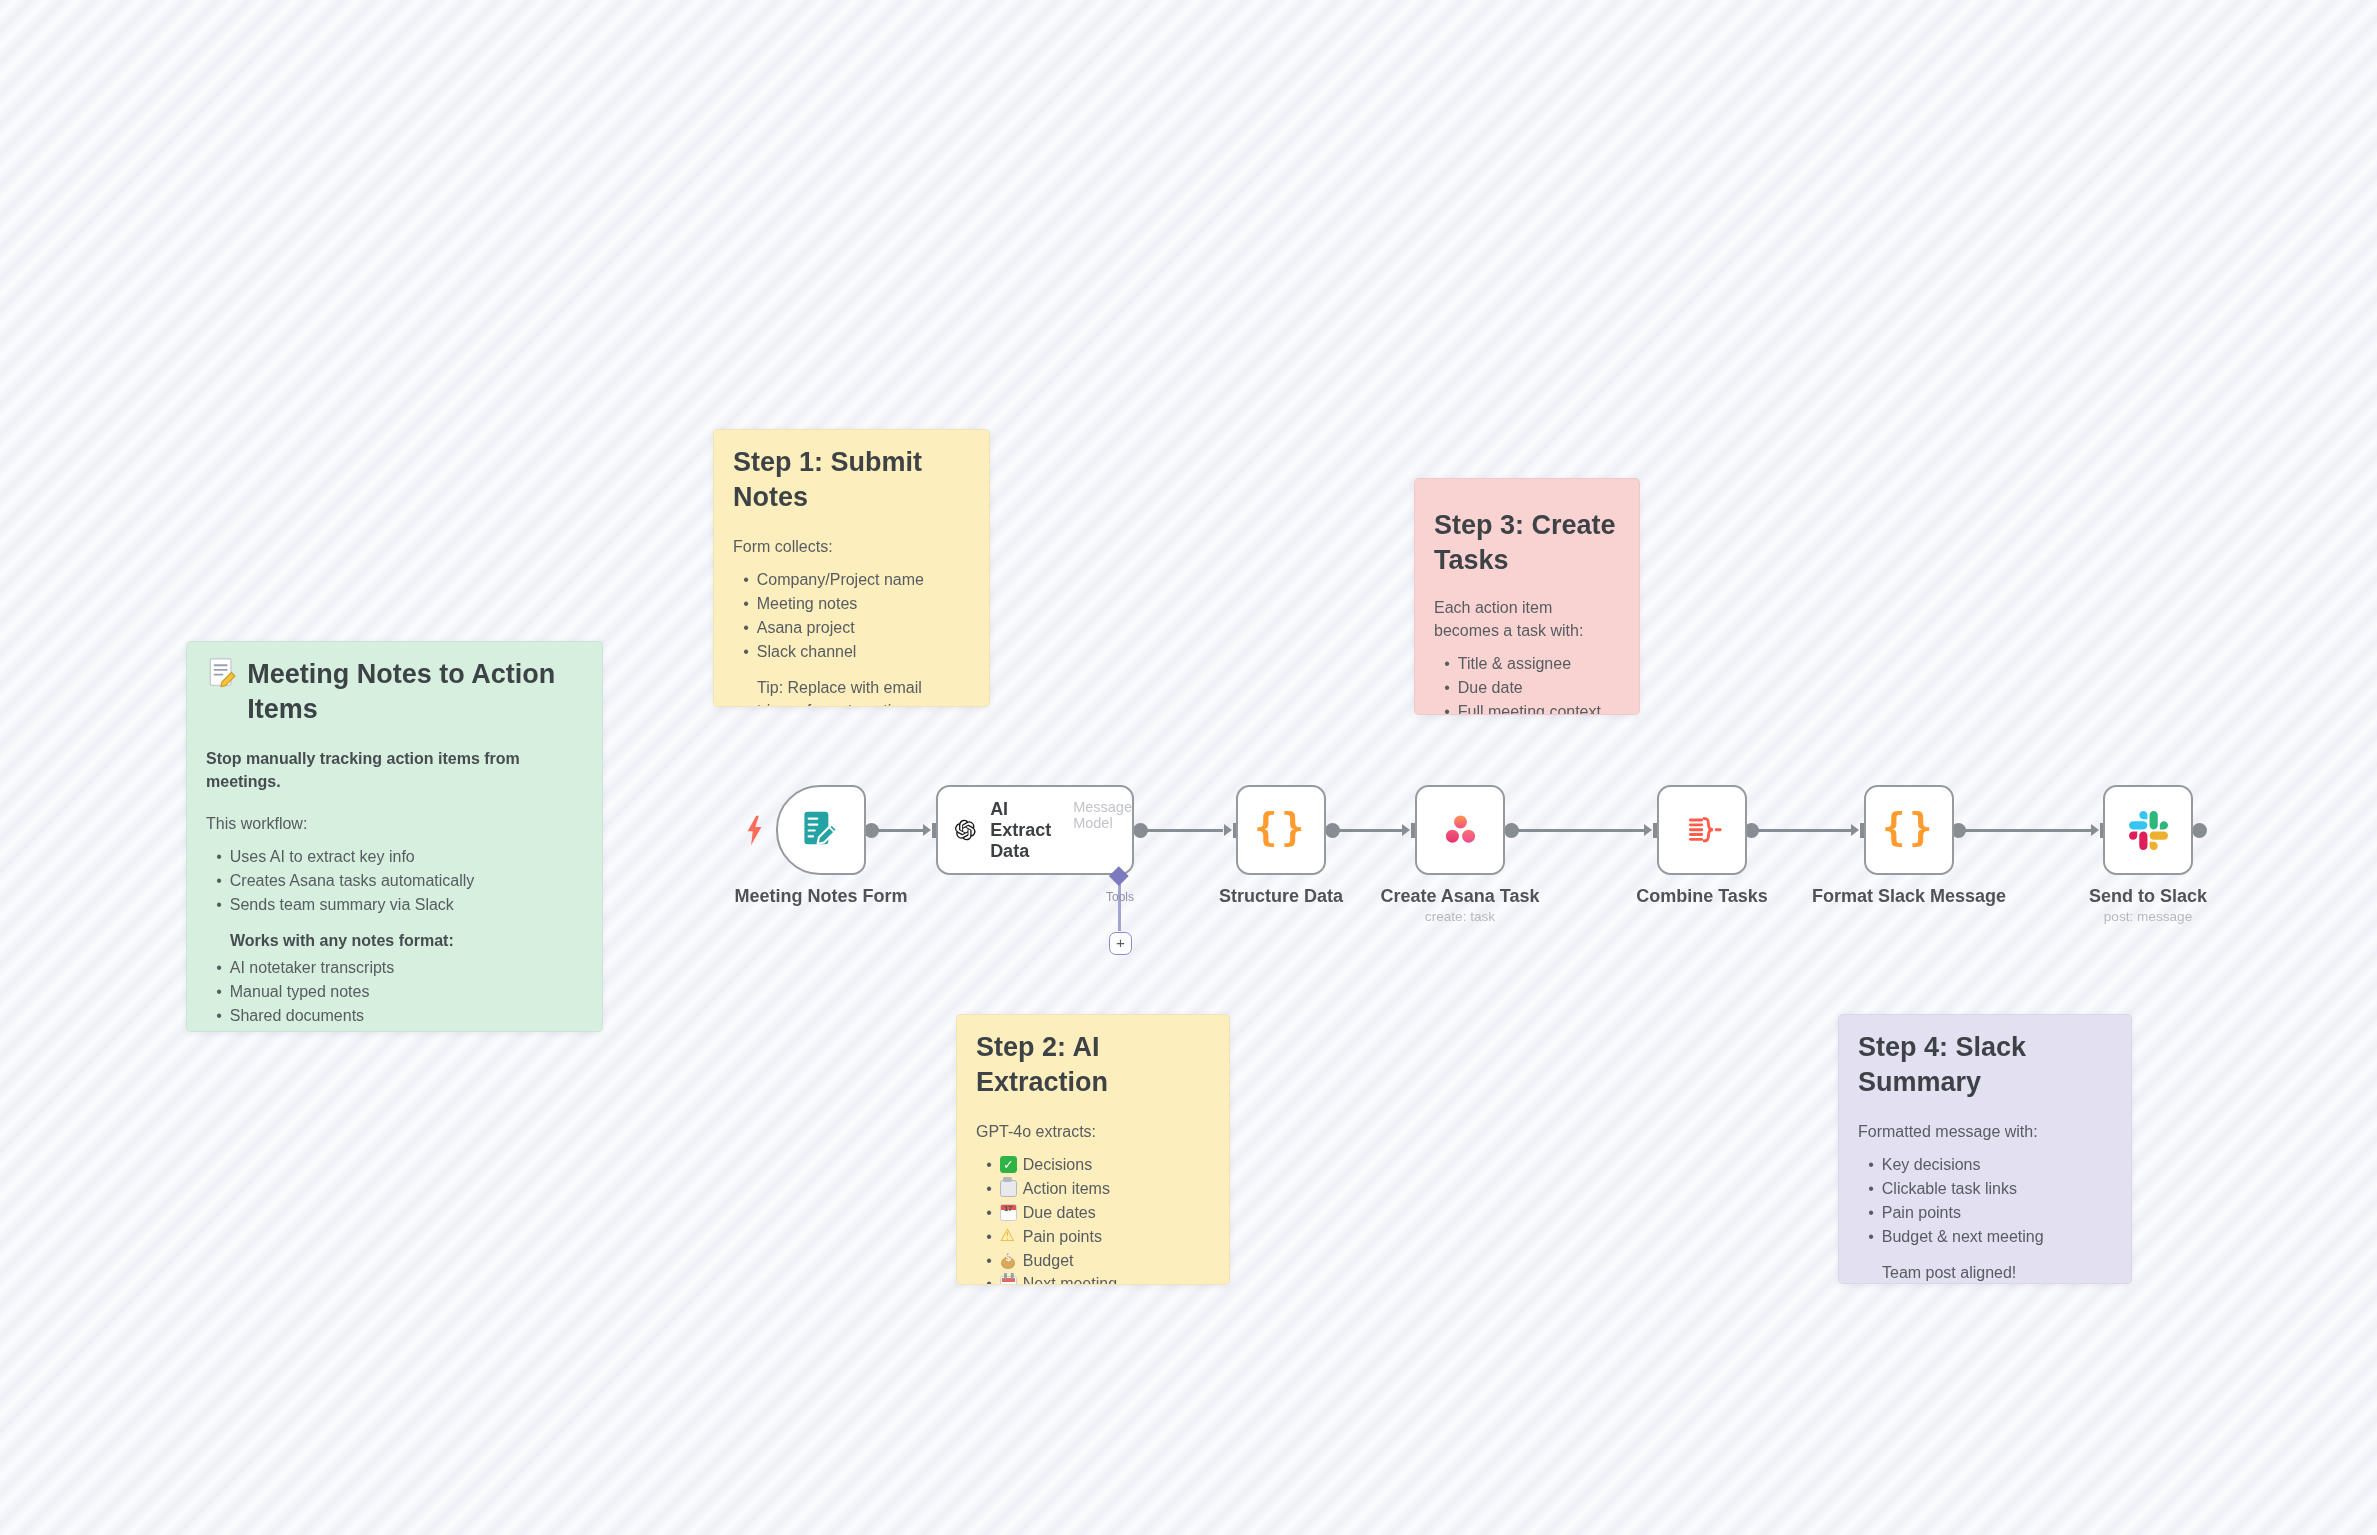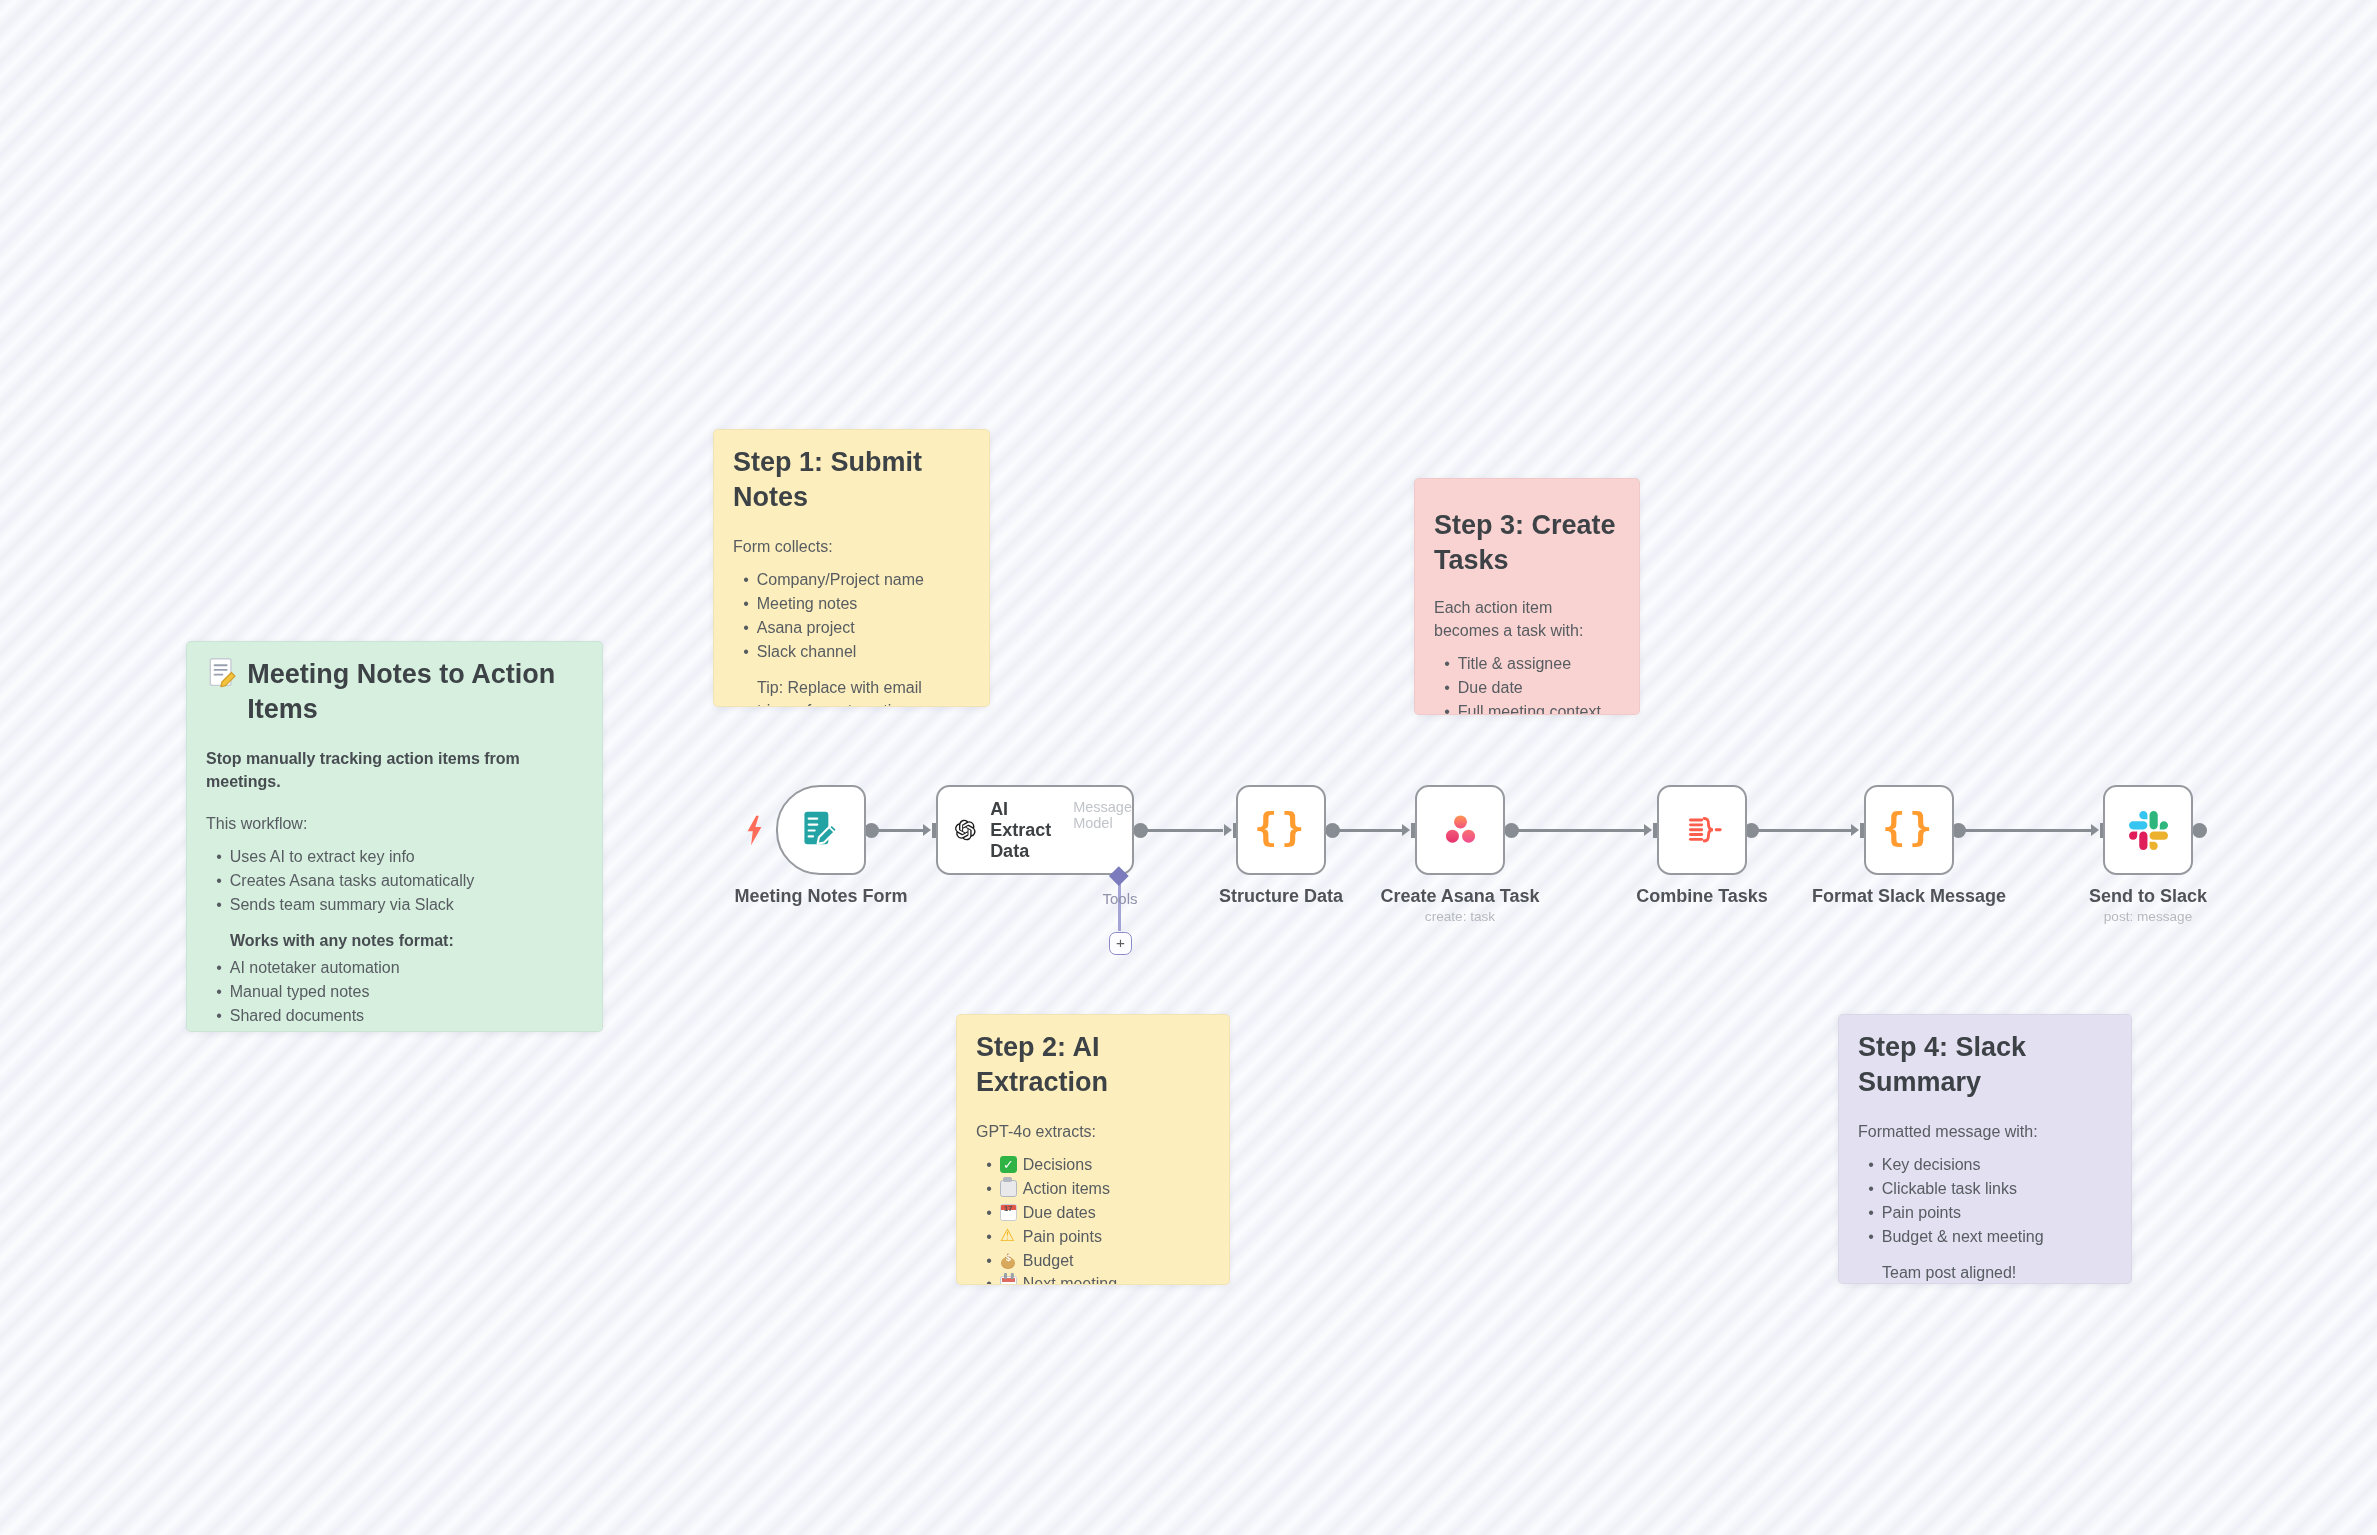--- a/index.html
+++ b/index.html
@@ -80,21 +80,21 @@
   .ai-text { display:flex; flex-direction:row; gap:22px; }
   .ai-title { font-size:18px; font-weight:700; color:#3e4144; }
   .ai-sub { font-size:14.5px; color:#c0c3c8; }
   .braces { font-family:"DejaVu Sans Mono","Liberation Mono",monospace; font-size:39px; font-weight:700; color:var(--braces_icon); letter-spacing:3.4px; margin-top:-5.1px; }
 
   .bolt { position:absolute; top:815px; z-index:2; }
 
   
   .tools-diamond { position:absolute; left:1112px; top:869px; width:13.6px; height:13.6px; background:var(--tools_port); transform:rotate(45deg); z-index:4; }
   .tools-line { position:absolute; left:1118px; top:882px; width:2.6px; height:49px; background:#a3a3d4; z-index:3; }
-  .tools-label { position:absolute; left:1086px; top:890px; width:68px; text-align:center; font-size:15px; color:#8f91aa; z-index:4; }
+  .tools-label { position:absolute; left:1086px; top:890px; width:68px; text-align:center; font-size:12px; color:#8f91aa; z-index:4; }
   .add-tool-btn {
     position:absolute; left:1109px; top:932px; width:23px; height:23px; background:#fdfdff;
     border:1.7px solid #8a8ac8; border-radius:6.8px; color:#5a5e63; font-size:15.3px; line-height:19.6px;
     text-align:center; z-index:4; cursor:pointer;
   }
 </style>
 </head>
 <body>
 
 <div id="canvas">
@@ -111,21 +111,21 @@
     <div class="note-body">
         <div class="line bold">Stop manually tracking action items from meetings.</div>
         <div class="line p">This workflow:</div>
         <ul class="bullets">
           <li>Uses AI to extract key info</li>
           <li>Creates Asana tasks automatically</li>
           <li>Sends team summary via Slack</li>
         </ul>
         <div class="line indent-bold">Works with any notes format:</div>
         <ul class="bullets">
-          <li>AI notetaker automation</li>
+          <li>AI notetaker transcripts</li>
           <li>Manual typed notes</li>
           <li>Shared documents</li>
         </ul>
       </div>
   </div>
 
   <div class="sticky yellow" style="left:713px; top:429px; width:277px; height:278px;">
     <div class="note-title">
       <span>Step 1: Submit Notes</span>
     </div>

